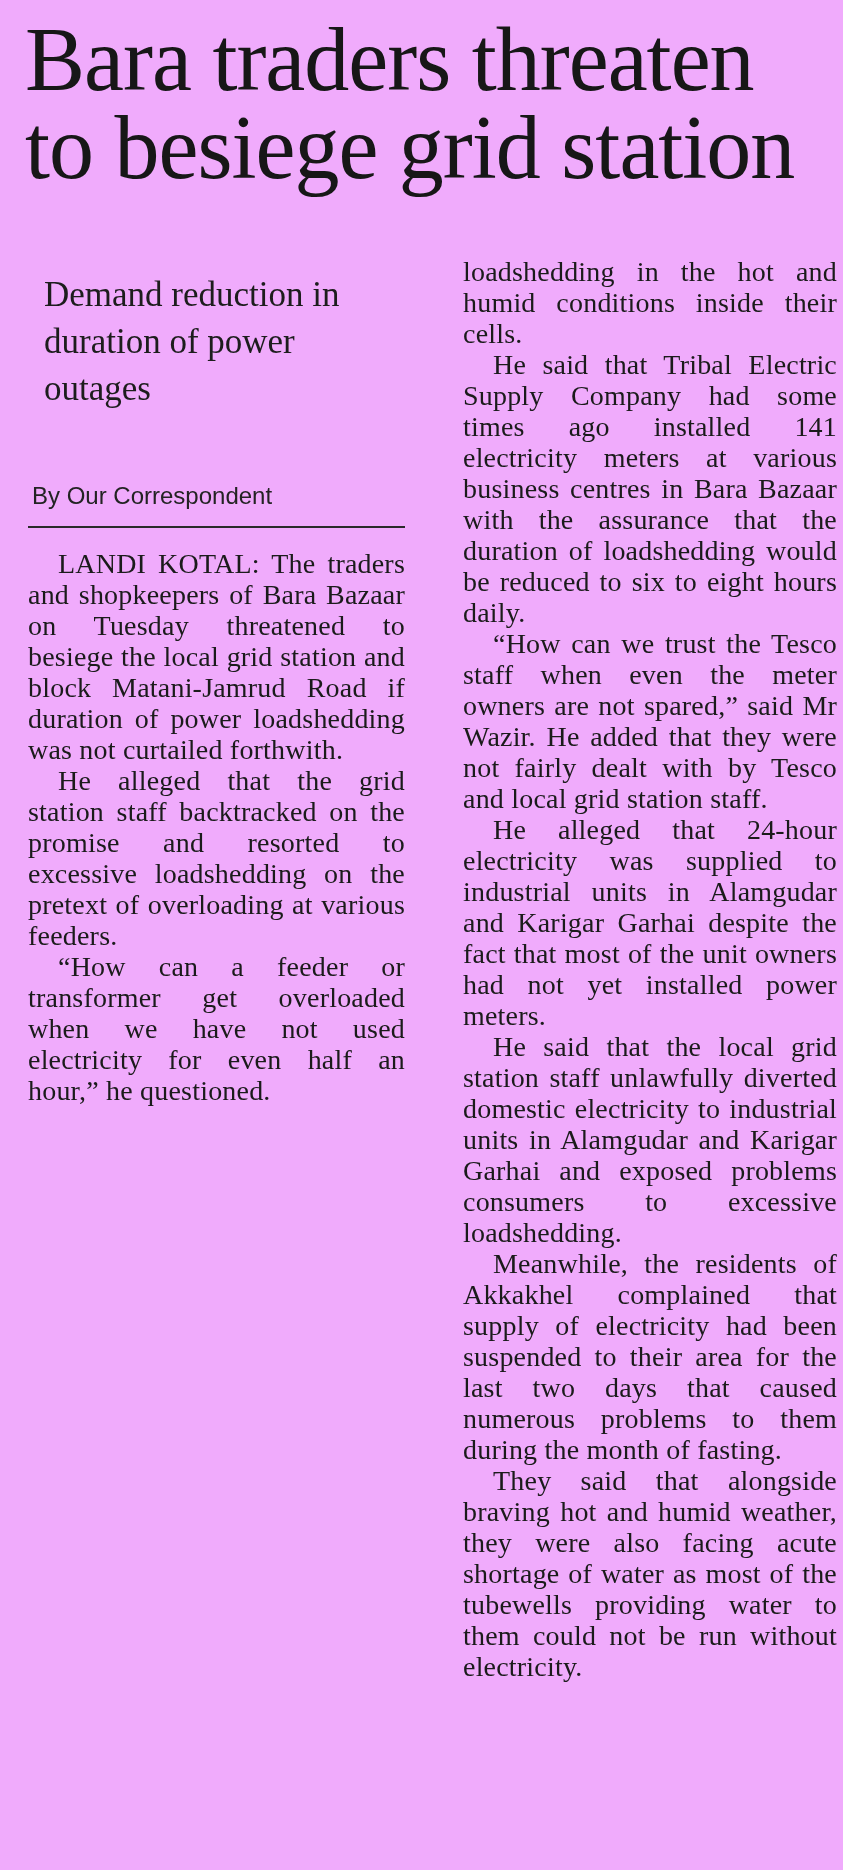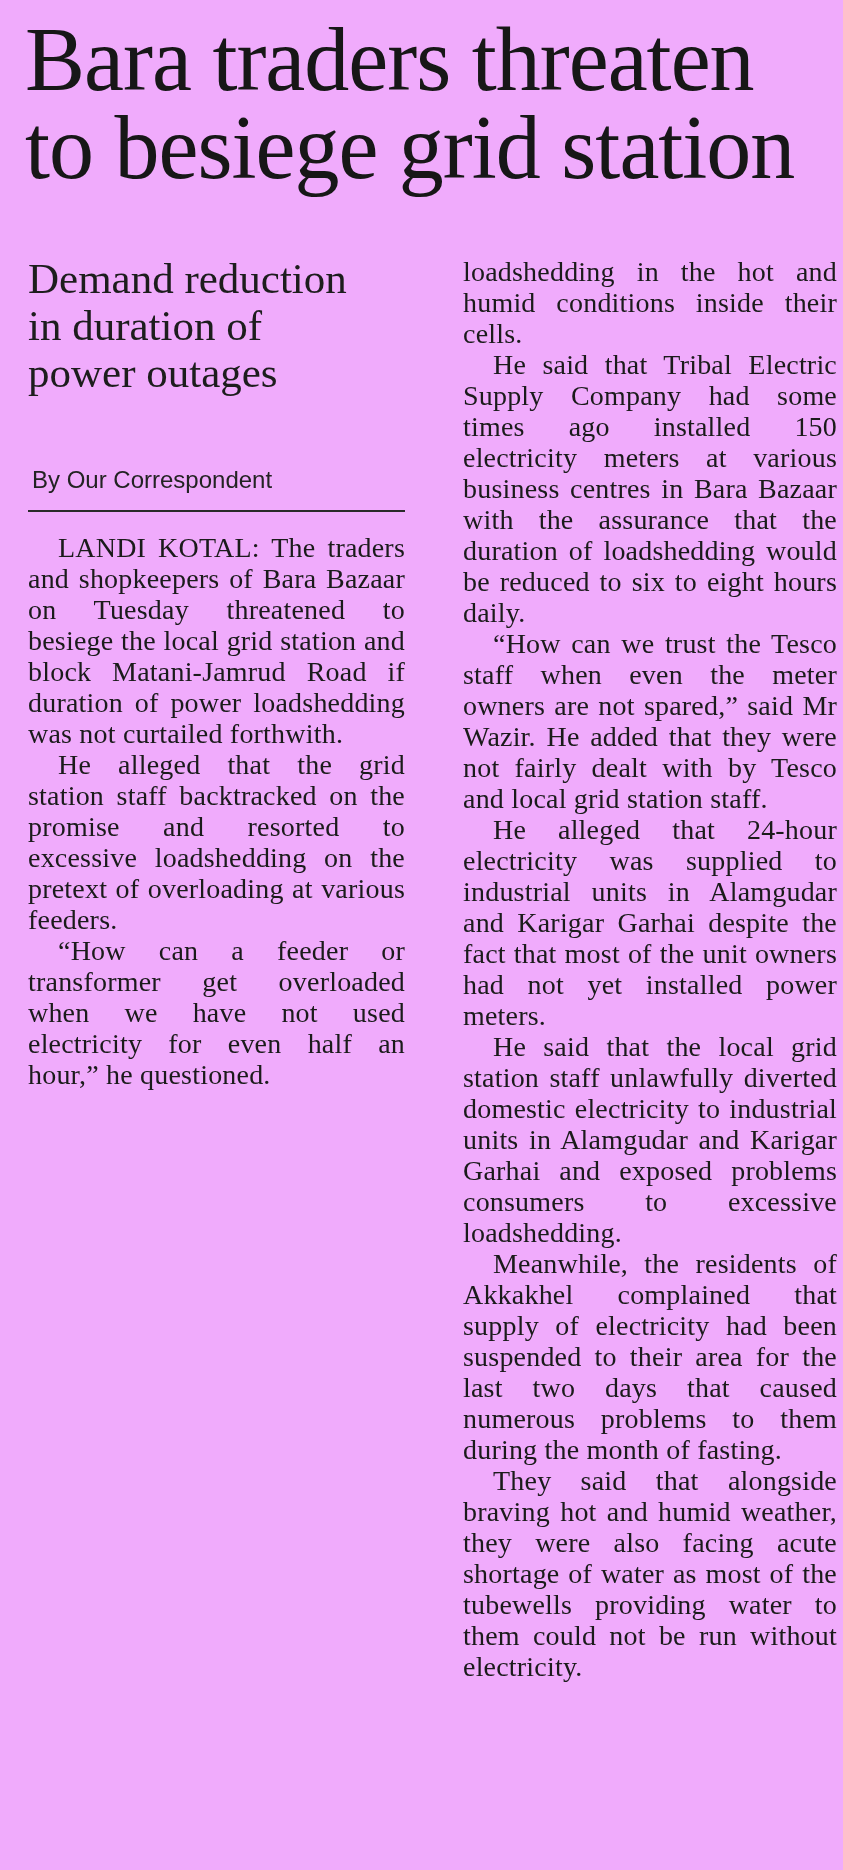--- a/index.html
+++ b/index.html
@@ -36,25 +36,25 @@
     left: 28px;
     top: 255px;
     width: 377px;
   }
   .col-right {
     left: 463px;
     top: 256px;
     width: 374px;
   }
   .subheadline {
-    margin: 0;
+    margin: 16px;
     width: 352px;
     font-family: "Liberation Serif", serif;
     font-weight: normal;
-    font-size: 43px;
+    font-size: 35px;
     line-height: 47px;
     color: #1d1d1d;
   }
   .byline {
     margin: 66px 0 0 4px;
     font-family: "Liberation Sans", sans-serif;
     font-size: 24px;
     line-height: 36px;
     color: #232323;
   }
@@ -97,21 +97,21 @@
     <div class="body-text">
         <p>LANDI KOTAL: The traders and shopkeepers of Bara Bazaar on Tuesday threatened to besiege the local grid station and block Matani-Jamrud Road if duration of power loadshedding was not curtailed forthwith.</p>
         <p>He alleged that the grid station staff backtracked on the promise and resorted to excessive loadshedding on the pretext of overloading at various feeders.</p>
         <p>“How can a feeder or transformer get overloaded when we have not used electricity for even half an hour,” he questioned.</p>
       </div>
   </div>
 
   <div class="col col-right">
     <div class="body-text">
         <p>loadshedding in the hot and humid conditions inside their cells.</p>
-        <p>He said that Tribal Electric Supply Company had some times ago installed 150 electricity meters at various business centres in Bara Bazaar with the assurance that the duration of loadshedding would be reduced to six to eight hours daily.</p>
+        <p>He said that Tribal Electric Supply Company had some times ago installed 141 electricity meters at various business centres in Bara Bazaar with the assurance that the duration of loadshedding would be reduced to six to eight hours daily.</p>
         <p>“How can we trust the Tesco staff when even the meter owners are not spared,” said Mr Wazir. He added that they were not fairly dealt with by Tesco and local grid station staff.</p>
         <p>He alleged that 24-hour electricity was supplied to industrial units in Alamgudar and Karigar Garhai despite the fact that most of the unit owners had not yet installed power meters.</p>
         <p>He said that the local grid station staff unlawfully diverted domestic electricity to industrial units in Alamgudar and Karigar Garhai and exposed problems consumers to excessive loadshedding.</p>
         <p>Meanwhile, the residents of Akkakhel complained that supply of electricity had been suspended to their area for the last two days that caused numerous problems to them during the month of fasting.</p>
         <p>They said that alongside braving hot and humid weather, they were also facing acute shortage of water as most of the tubewells providing water to them could not be run without electricity.</p>
       </div>
   </div>
 
 </div>
 

